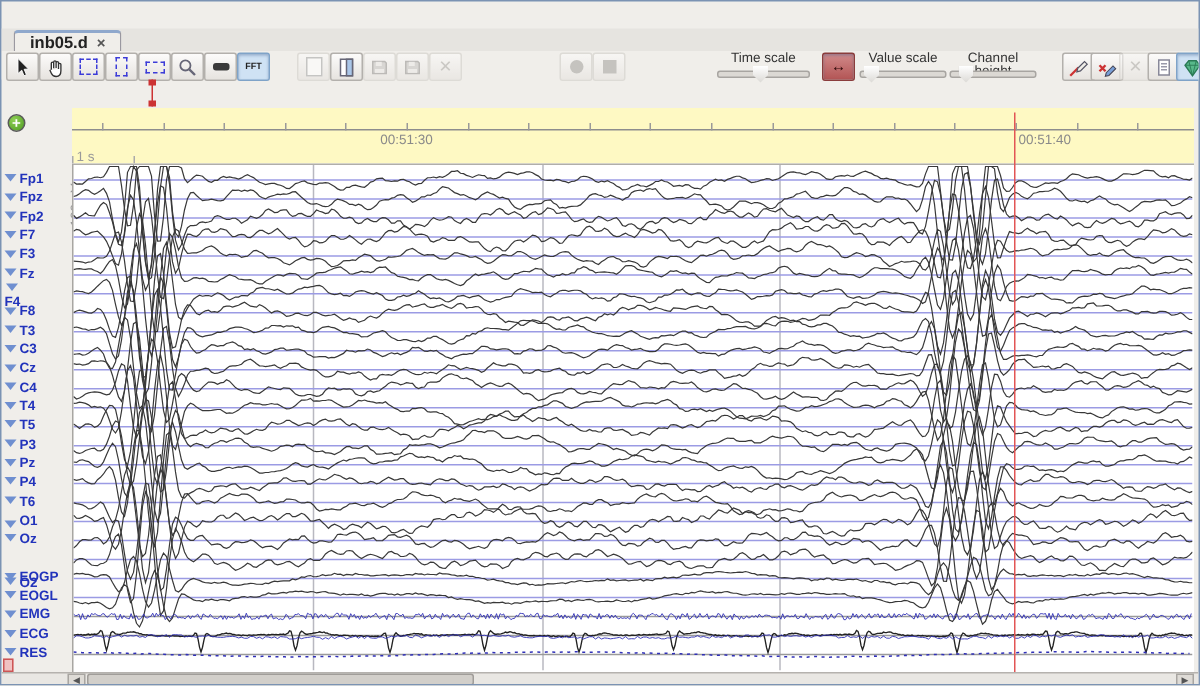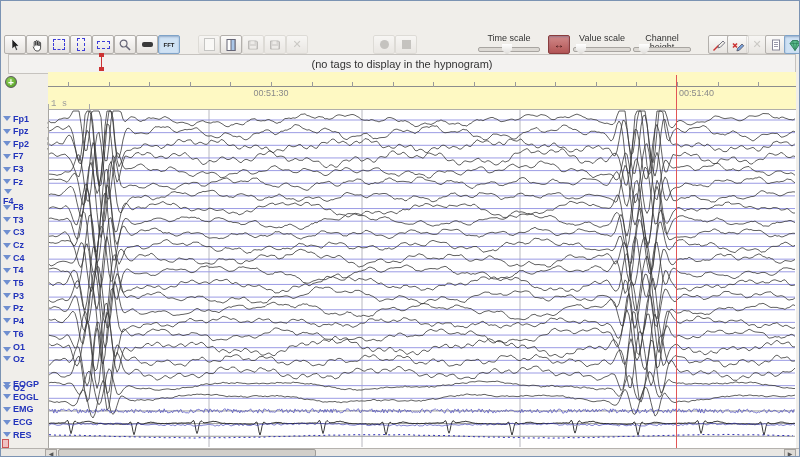--- a/index.html
+++ b/index.html
@@ -44,21 +44,21 @@
   #ruler{position:absolute;left:47px;top:71px;width:748px;height:37px;background:#fef9c3;}
   #ruler-line{position:absolute;left:0;top:14px;width:748px;height:1px;background:#8d8d8d;}
   .tick{position:absolute;top:10px;width:1px;height:5px;background:#9a9a9a;}
   .tlabel{position:absolute;top:16px;font-size:9px;color:#8a8a8a;white-space:nowrap;}
   #plus-btn{position:absolute;left:4px;top:75px;width:12px;height:12px;border-radius:50%;
     background:radial-gradient(circle at 35% 30%,#8fd054,#4e9a22);border:1px solid #5a5a5a;
     color:#fff;font-size:10px;font-weight:bold;line-height:11px;text-align:center;box-sizing:border-box;}
   
   #signal-wrap{position:absolute;left:47px;top:108px;width:748px;height:339px;background:#fff;
     border-top:1px solid #b0aeaa;border-left:1px solid #a8a6a2;box-sizing:border-box;}
-  #scalebar-text{position:absolute;left:50px;top:98px;font-size:9px;color:#9a9a9a;font-family:Liberation Mono, monospace;}
+  #scalebar-text{position:absolute;left:50px;top:98px;font-size:9px;color:#9a9a9a;}
   .scale-tick{position:absolute;top:103px;width:1px;height:5px;background:#aaa;}
   #ampbar-text{position:absolute;left:34px;top:112px;font-size:9px;color:#9a9a9a;
     transform:rotate(-90deg);transform-origin:left top;white-space:nowrap;
     left:44px;top:150px;}
   .ch-row{position:absolute;left:2px;height:11px;display:flex;align-items:center;gap:2px;z-index:3;}
   .ch-tri{width:0;height:0;border-left:4px solid transparent;border-right:4px solid transparent;border-top:5px solid #6f8fd0;}
   .ch-name{font-size:9px;font-weight:bold;color:#2233bb;letter-spacing:0;}
   #cursor-line{position:absolute;left:675px;top:74px;width:1px;height:373px;background:#e25555;z-index:5;}
   
   #pos-marker{position:absolute;left:1px;top:438px;width:7px;height:9px;background:#f0c2c2;border:1px solid #cc5555;box-sizing:border-box;}
@@ -68,20 +68,26 @@
     font-size:6px;line-height:8px;text-align:center;color:#555;box-sizing:border-box;}
   #sb-thumb{position:absolute;left:57px;top:0;width:258px;height:8px;background:#d2cfca;
     border:1px solid #a09d99;border-radius:2px;box-sizing:border-box;}
 </style>
 </head>
 <body>
 
 <div id="app">
 
 
+  <div id="tabbar">
+    <div id="tab">
+      <span class="title">inb05.d</span>
+      <span class="close">×</span>
+    </div>
+  </div>
 
   <div id="toolbar">
       <div class="tbtn" style="left: 3px;">
         <span style="display: flex; align-items: center; justify-content: center;">
           <svg width="14" height="14" viewBox="0 0 14 14">
             <path d="M4,1 L4,11 L6.5,8.8 L8,12.5 L9.6,11.8 L8.1,8.2 L11,8 Z" fill="#222" stroke="#fff" stroke-width="0.6"></path>
           </svg>
         </span>
       </div>
       <div class="tbtn" style="left: 25px;">
@@ -227,23 +233,20 @@
         </div>
       </div>
       <div class="sl-group" style="left: 632px; width: 58px;">
         <div class="sl-label">Channel height</div>
         <div class="sl-track">
           <div class="sl-thumb" style="left: 5px;"></div>
         </div>
       </div>
     </div>
 
-  <div id="hypnogram">
-    <span class="msg">(no tags to display in the hypnogram)</span>
-  </div>
   <div id="hyp-marker">
     <div class="sq" style="top:0"></div>
     <div class="bar"></div>
     <div class="sq" style="top:14px"></div>
   </div>
 
   <div id="plus-btn">+</div>
   <div id="ruler">
     <div id="ruler-line"></div>
   <div class="tick" style="left: 20px;"></div>

